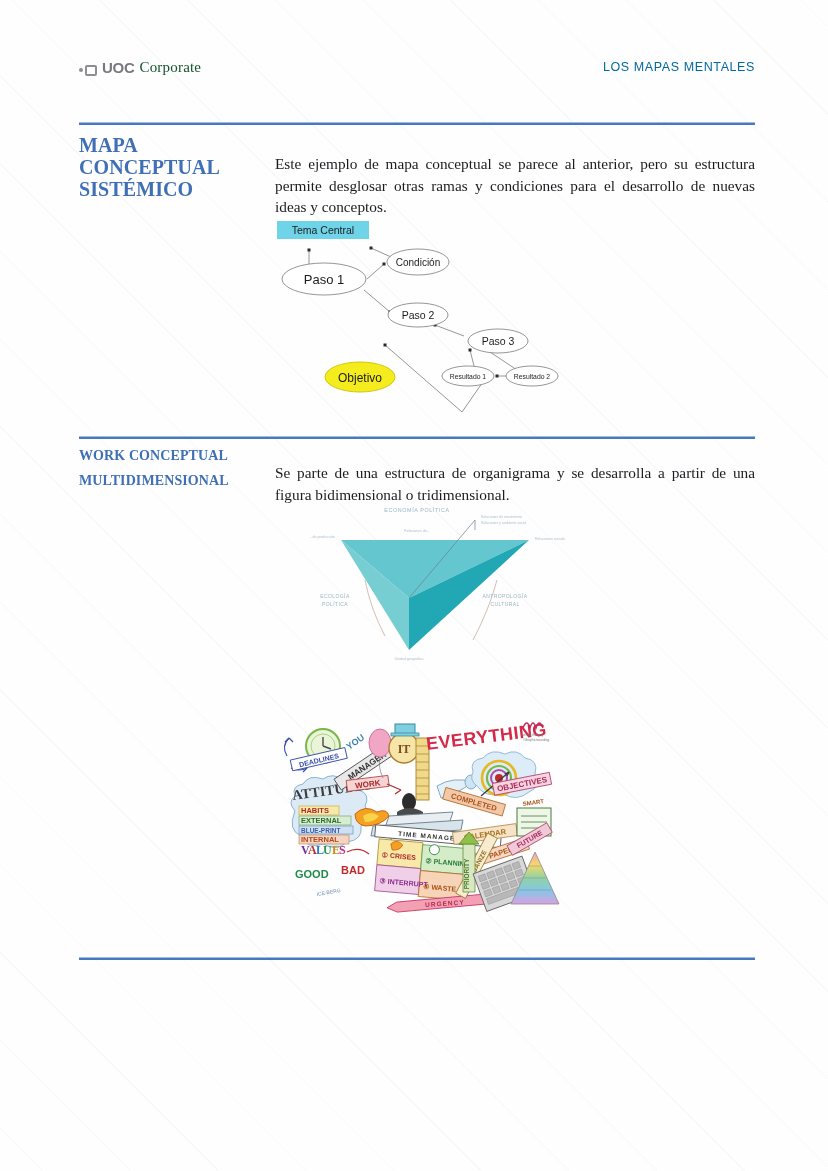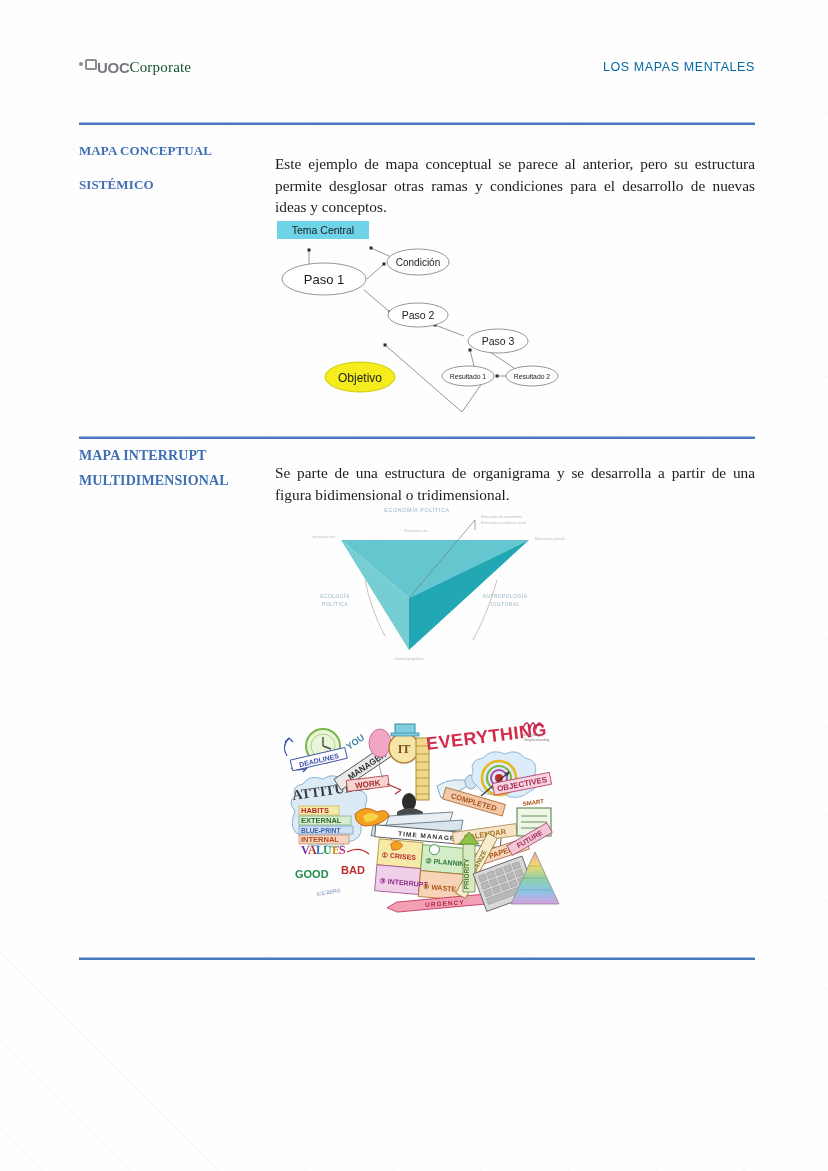--- a/index.html
+++ b/index.html
@@ -40,21 +40,22 @@
     left: 79px;
     top: 50px;
     width: 676px;
     height: 34px;
     display: flex;
     align-items: center;
     justify-content: space-between;
   }
   .logo {
     display: flex;
-    align-items: flex-start;
+    align-items: flex-end;
+    gap: 5px;
   }
   .logo-mark {
     display: flex;
     align-items: center;
     gap: 2px;
   }
   .logo-dot {
     width: 4px;
     height: 4px;
     background: #8d8d94;
@@ -110,22 +111,22 @@
     display: flex;
   }
   #section-1 { top: 134px; }
   #section-2 { top: 443px; }
 
   .sec-heading {
     width: 196px;
     flex: 0 0 196px;
     font-family: "Liberation Serif", serif;
     font-weight: bold;
-    font-size: 13px;
-    line-height: 34px;
+    font-size: 20px;
+    line-height: 22px;
     color: #3f6fb5;
     letter-spacing: 0.1px;
   }
   #section-2 .sec-heading {
     font-size: 14px;
     line-height: 25px;
   }
   .sec-body {
     flex: 1 1 auto;
     font-family: "Liberation Serif", serif;
@@ -273,21 +274,21 @@
       <g>
         <ellipse cx="260" cy="160" rx="26" ry="10" fill="#ffffff" stroke="#8a8a8a" stroke-width="0.9"></ellipse>
         <text x="260" y="163" text-anchor="middle" font-family="Liberation Sans, sans-serif" font-size="6.8" fill="#1c1c20">Resultado 2</text>
       </g>
     </svg>
   </div>
 
   <div class="rule" id="rule-mid"></div>
 
   <div class="section" id="section-2">
-    <div class="sec-heading">MAPA INTERRUPT MULTIDIMENSIONAL</div>
+    <div class="sec-heading">WORK CONCEPTUAL MULTIDIMENSIONAL</div>
     <div class="sec-body">Se parte de una estructura de organigrama y se desarrolla a partir de una figura bidimensional o tridimensional.</div>
   </div>
 
   <div id="figure-2">
     <svg width="260" height="170" viewBox="0 0 260 170" xmlns="http://www.w3.org/2000/svg">
 
       <polygon points="36,42 224,42 104,100" fill="#64c6ce"></polygon>
       <polygon points="36,42 104,100 104,152" fill="#76cdd2"></polygon>
       <polygon points="224,42 104,100 104,152" fill="#22a8b5"></polygon>
 

